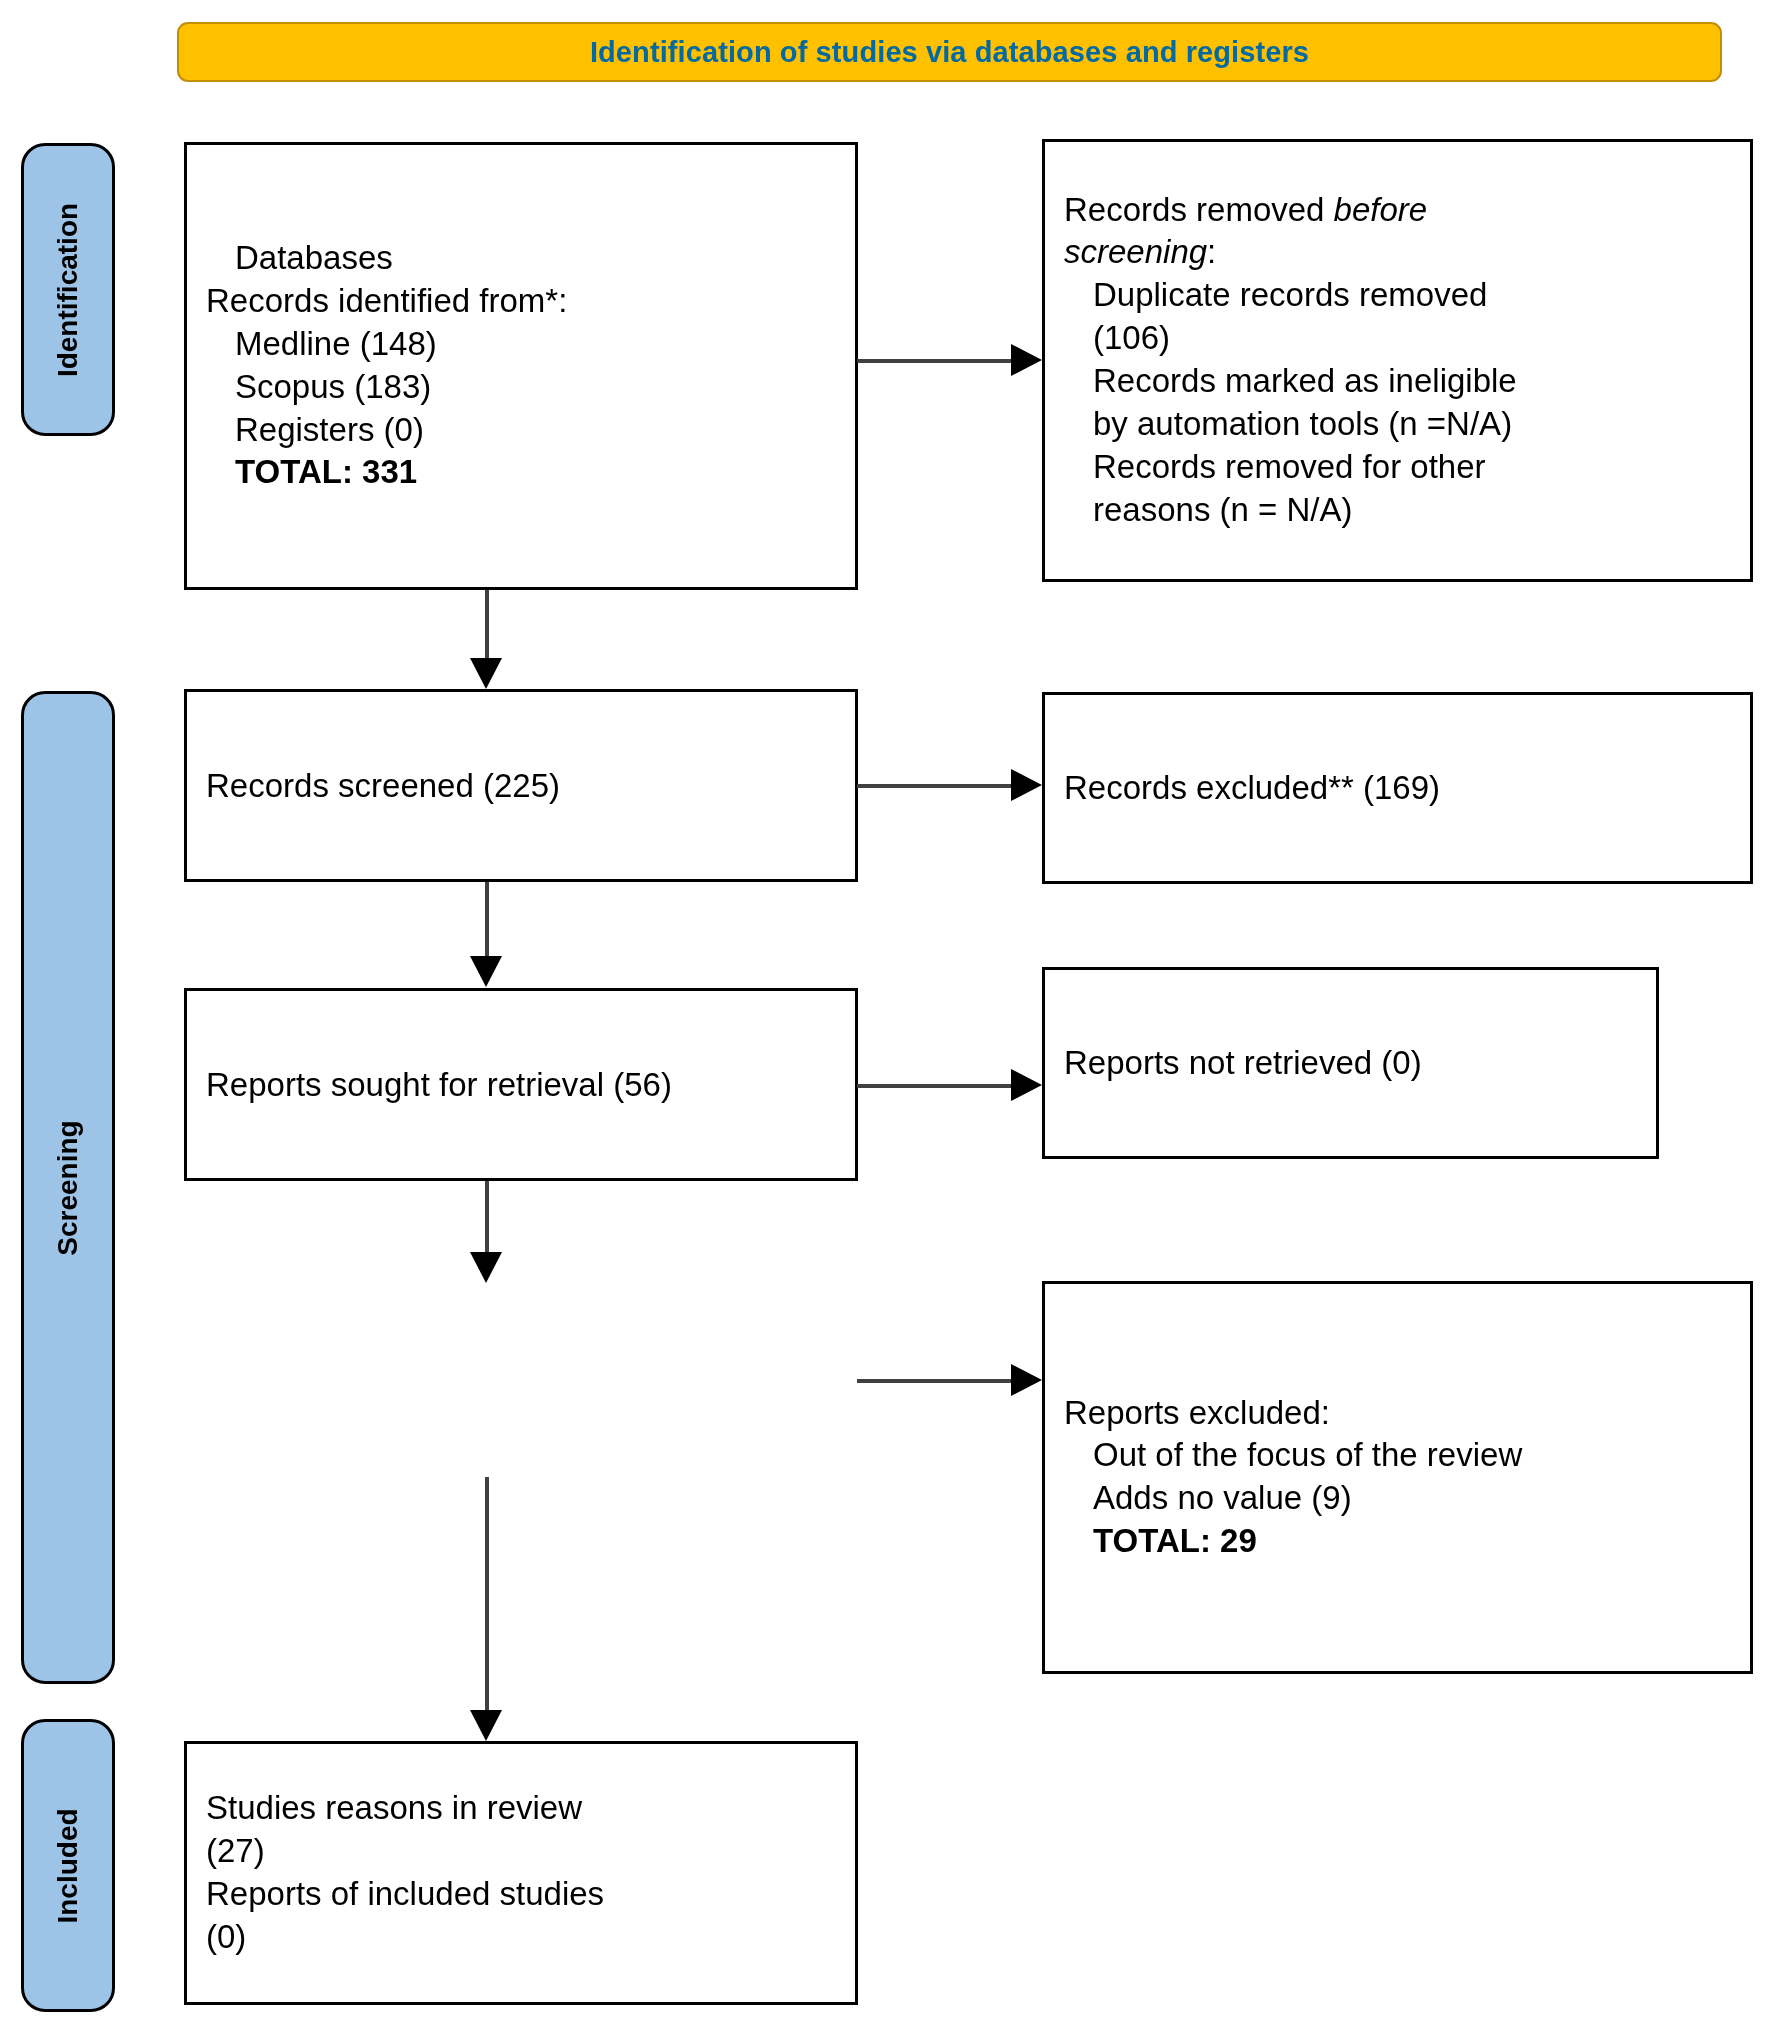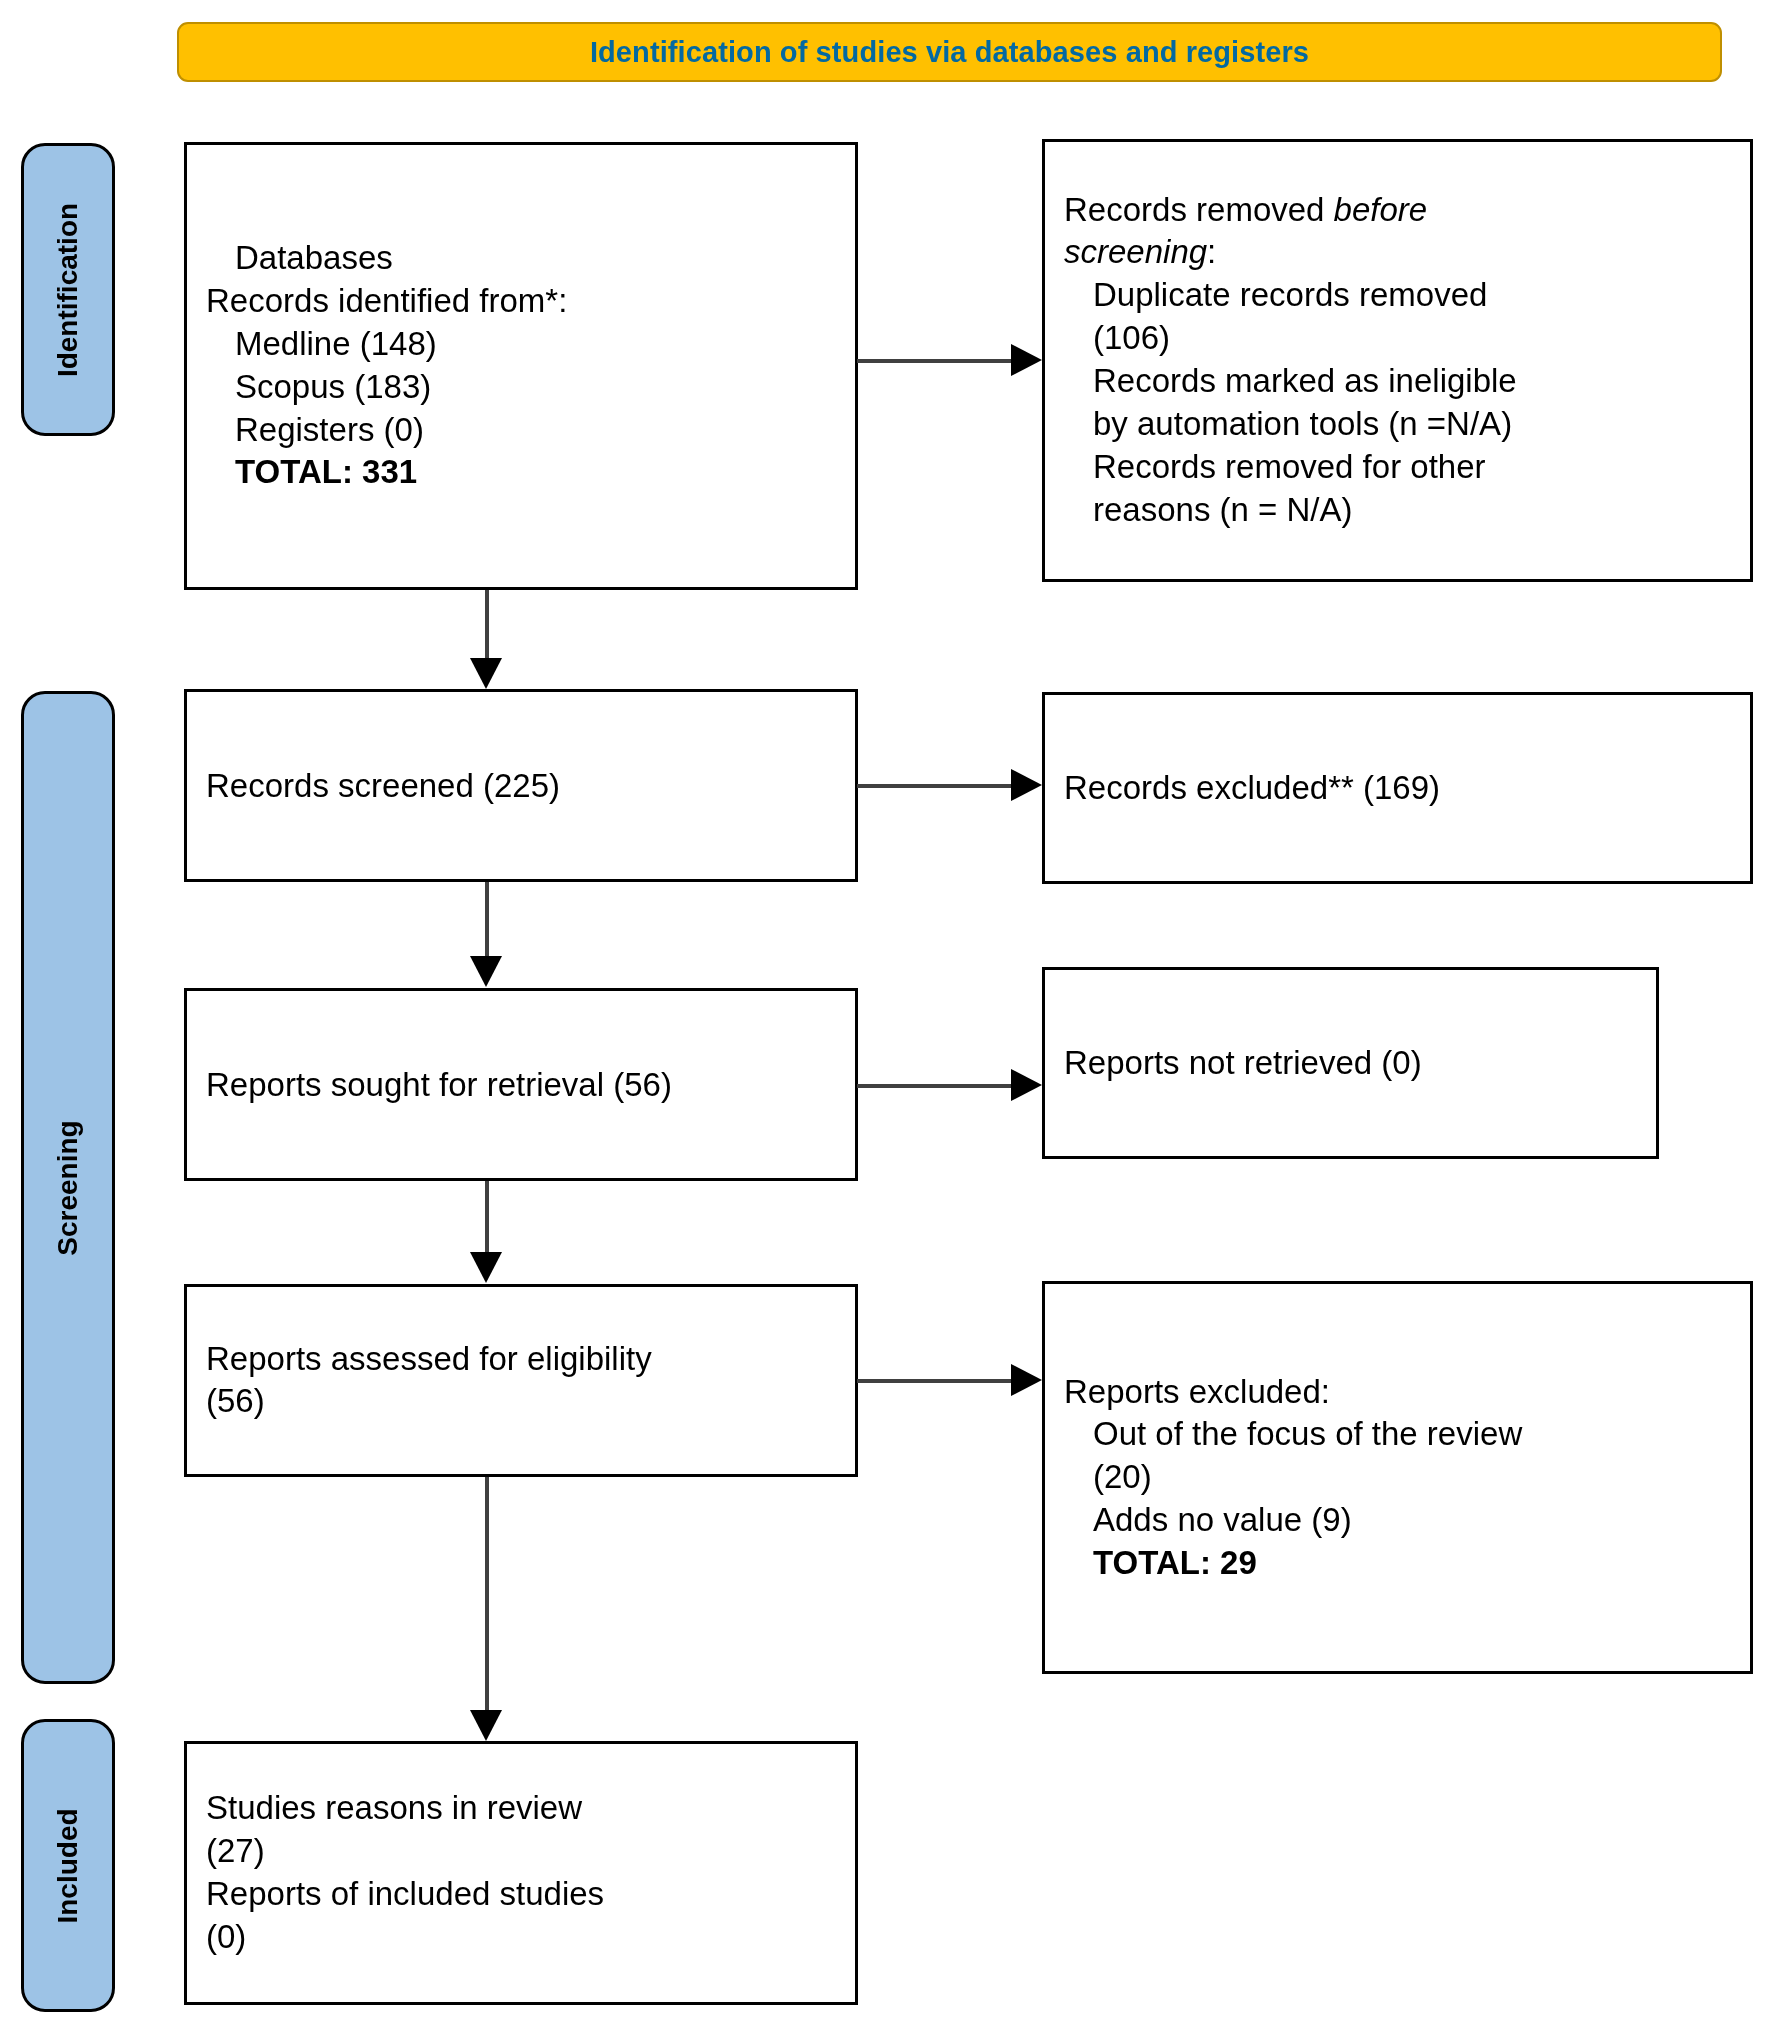--- a/index.html
+++ b/index.html
@@ -185,32 +185,25 @@
       <span class="ln">Reports sought for retrieval (56)</span>
     </div>
   </div>
 
   <div class="fbox" id="box-notretrieved">
     <div class="fbox-inner">
       <span class="ln">Reports not retrieved (0)</span>
     </div>
   </div>
 
-  <div class="fbox" id="box-assessed">
-    <div class="fbox-inner">
-      <span class="ln">Reports assessed for eligibility</span>
-      <span class="ln">(56)</span>
-    </div>
-  </div>
 
   <div class="fbox" id="box-excluded-rep">
     <div class="fbox-inner">
       <span class="ln">Reports excluded:</span>
       <span class="ln ind">Out of the focus of the review</span>
-      <span class="ln ind">(20)</span>
       <span class="ln ind">Adds no value (9)</span>
       <span class="ln ind bold">TOTAL: 29</span>
     </div>
   </div>
 
   <div class="fbox" id="box-included">
     <div class="fbox-inner">
       <span class="ln">Studies reasons in review</span>
       <span class="ln">(27)</span>
       <span class="ln">Reports of included studies</span>

